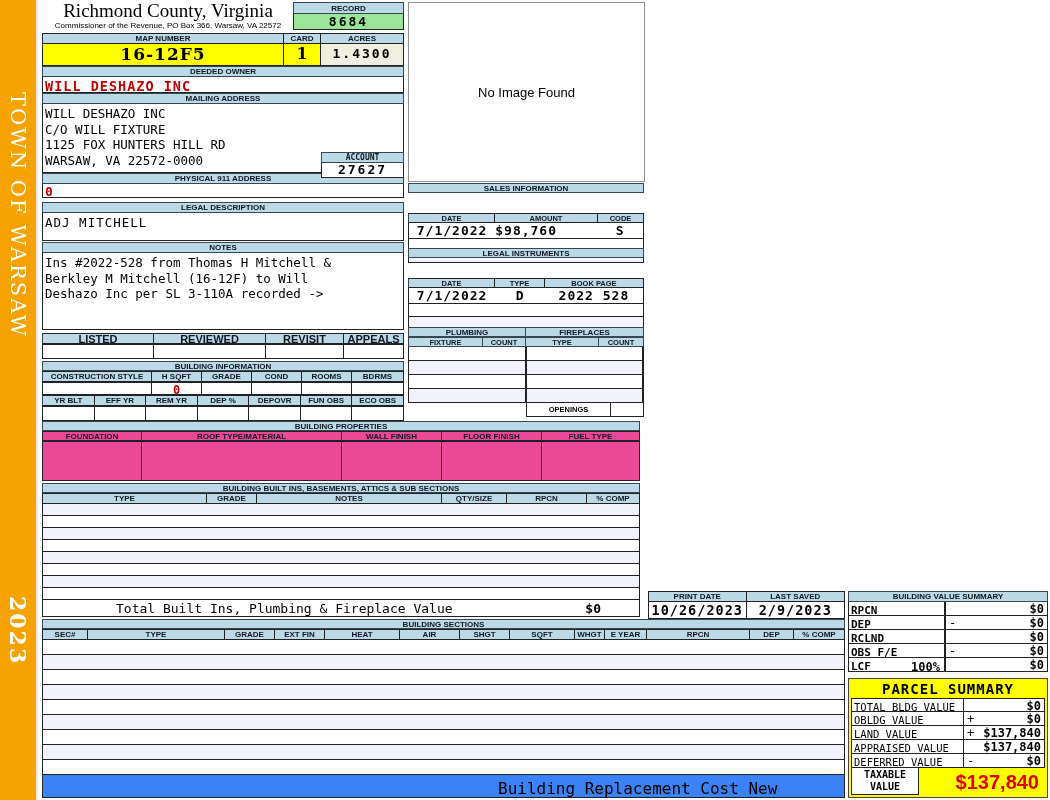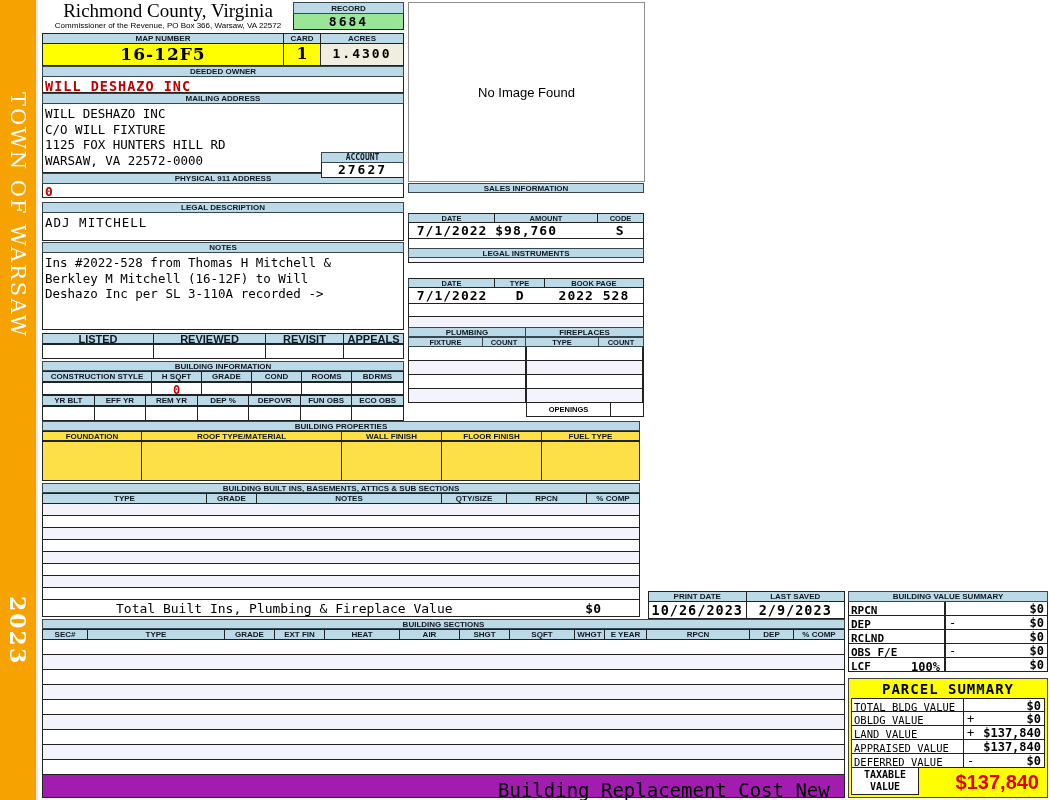--- a/index.html
+++ b/index.html
@@ -61,39 +61,39 @@
   .bi .v15 { height:15px; }
   .bi .cells .bar { border-left:none; }
   .bi .cells .bar:first-child { border-left:1px solid #38464f; }
   .bi .cells > div.cellv { background:#fff; }
 
   
   .bprops { position:absolute; left:42px; top:421px; width:598px; }
   .bprops .title { height:10px; }
   .bprops .h10 { height:10px; }
   .bprops .vrow { height:40px; }
-  .bprops .cells > div { background:#fde047; }
+  .bprops .cells > div { background:#ec4899; }
 
   
   .builtins { position:absolute; left:42px; top:483px; width:598px; }
   .builtins .title { height:10px; }
   .builtins .h11 { height:11px; }
   .builtins .erow { height:12px; border:1px solid #222; border-top:none; background:#fff; }
   .builtins .erow.lavender { background:#F3F4FB; }
   .totalrow { height:17px; border:1px solid #222; border-top:none; display:flex; align-items:center; font-size:13px; }
   .totalrow .lbl { margin-left:73px; }
   .totalrow .val { margin-left:auto; margin-right:38px; font-weight:bold; }
 
   
   .bsections { position:absolute; left:42px; top:619px; width:803px; }
   .bsections .title { height:10px; }
   .bsections .h11 { height:11px; }
   .bsections .erow { height:15px; border:1px solid #222; border-top:none; background:#fff; }
   .bsections .erow.lavender { background:#F3F4FB; }
-  .bsfoot { position:relative; height:23px; border:1px solid #222; border-top:none; background:#a21caf; font-size:19px; }
+  .bsfoot { position:relative; height:23px; border:1px solid #222; border-top:none; background:#3b82f6; font-size:16px; }
   .bsfoot span { position:absolute; left:455px; top:4px; }
 
   
   .noimage { position:absolute; left:408px; top:2px; width:237px; height:180px; border:1px solid #909090; display:flex; align-items:center; justify-content:center; font-size:13px; }
   .rtable { position:absolute; width:236px; left:408px; }
   .rtable .title { height:10px; }
   .rtable .h10 { height:10px;margin-top:20px; }
   .rtable .h10 .bar { font-size:7.5px; border-left:none; }
   .rtable .h10 .bar:first-child { border-left:1px solid #38464f; }
   .drow { display:flex; height:16px; font-weight:bold; font-size:13px; border:1px solid #222; border-top:none; background:#fff; align-items:center; letter-spacing:1px; }

